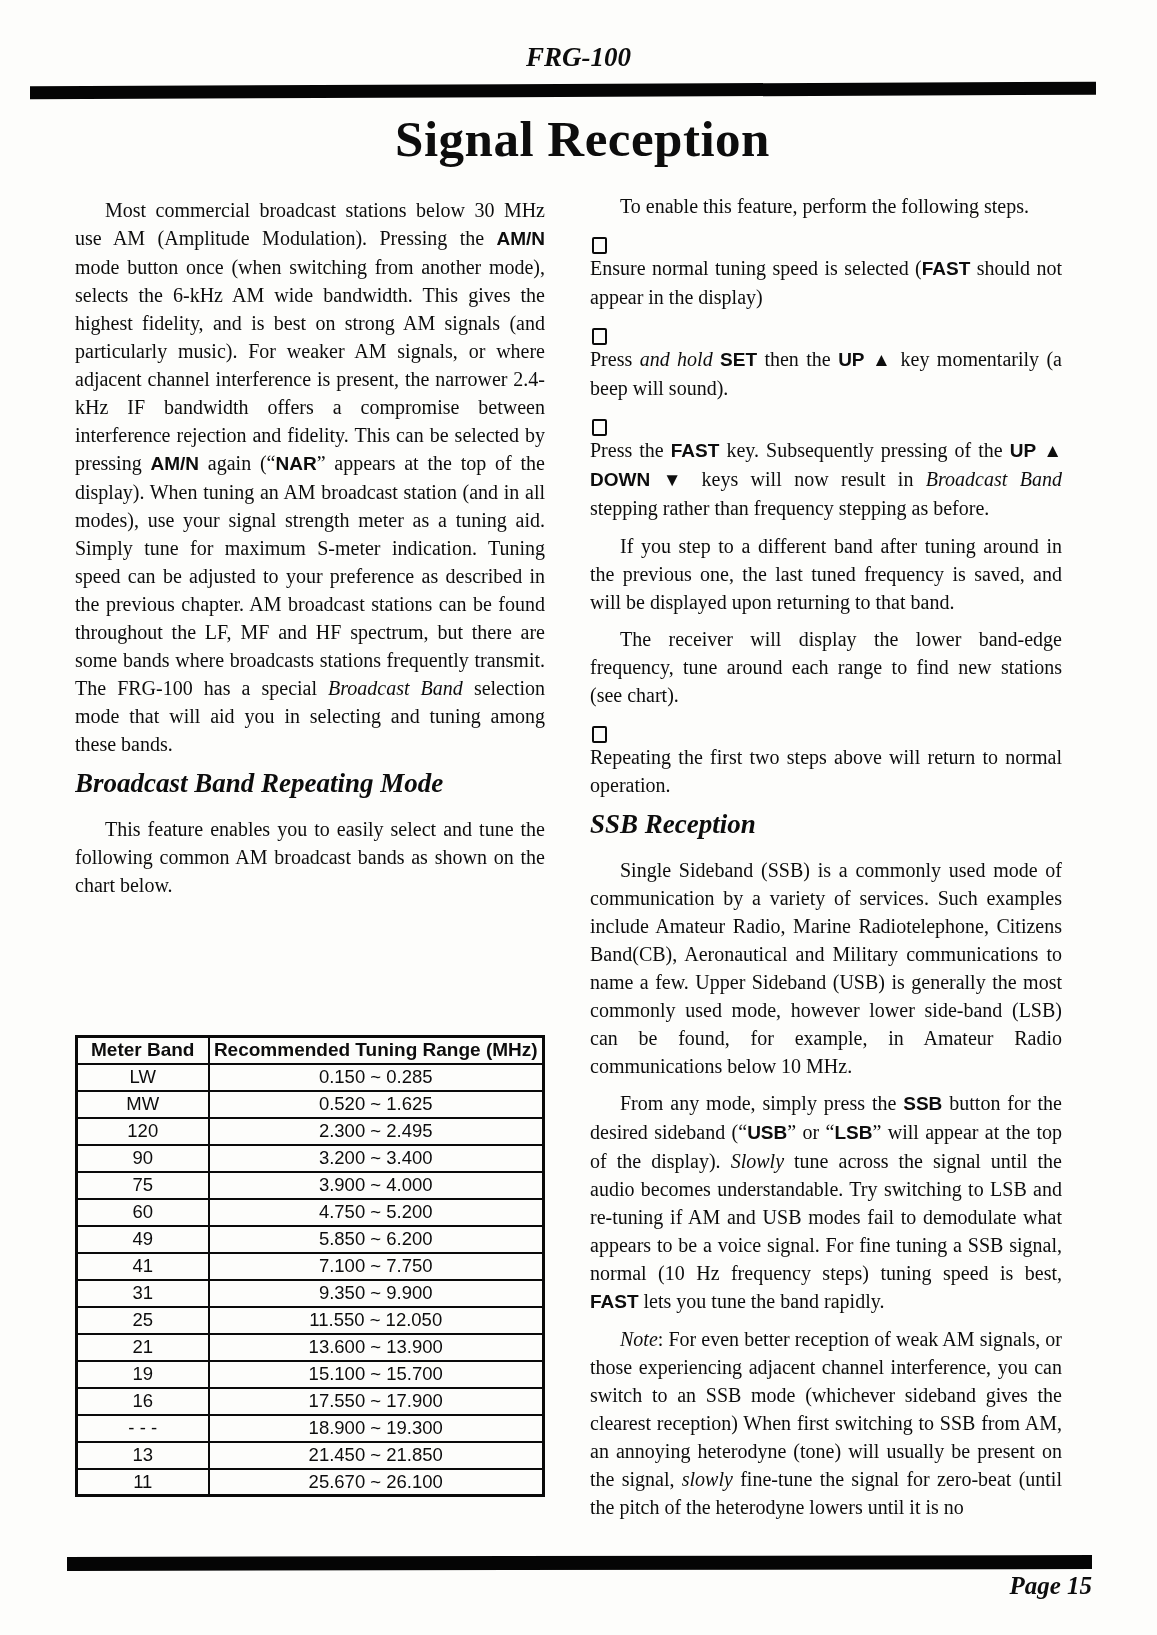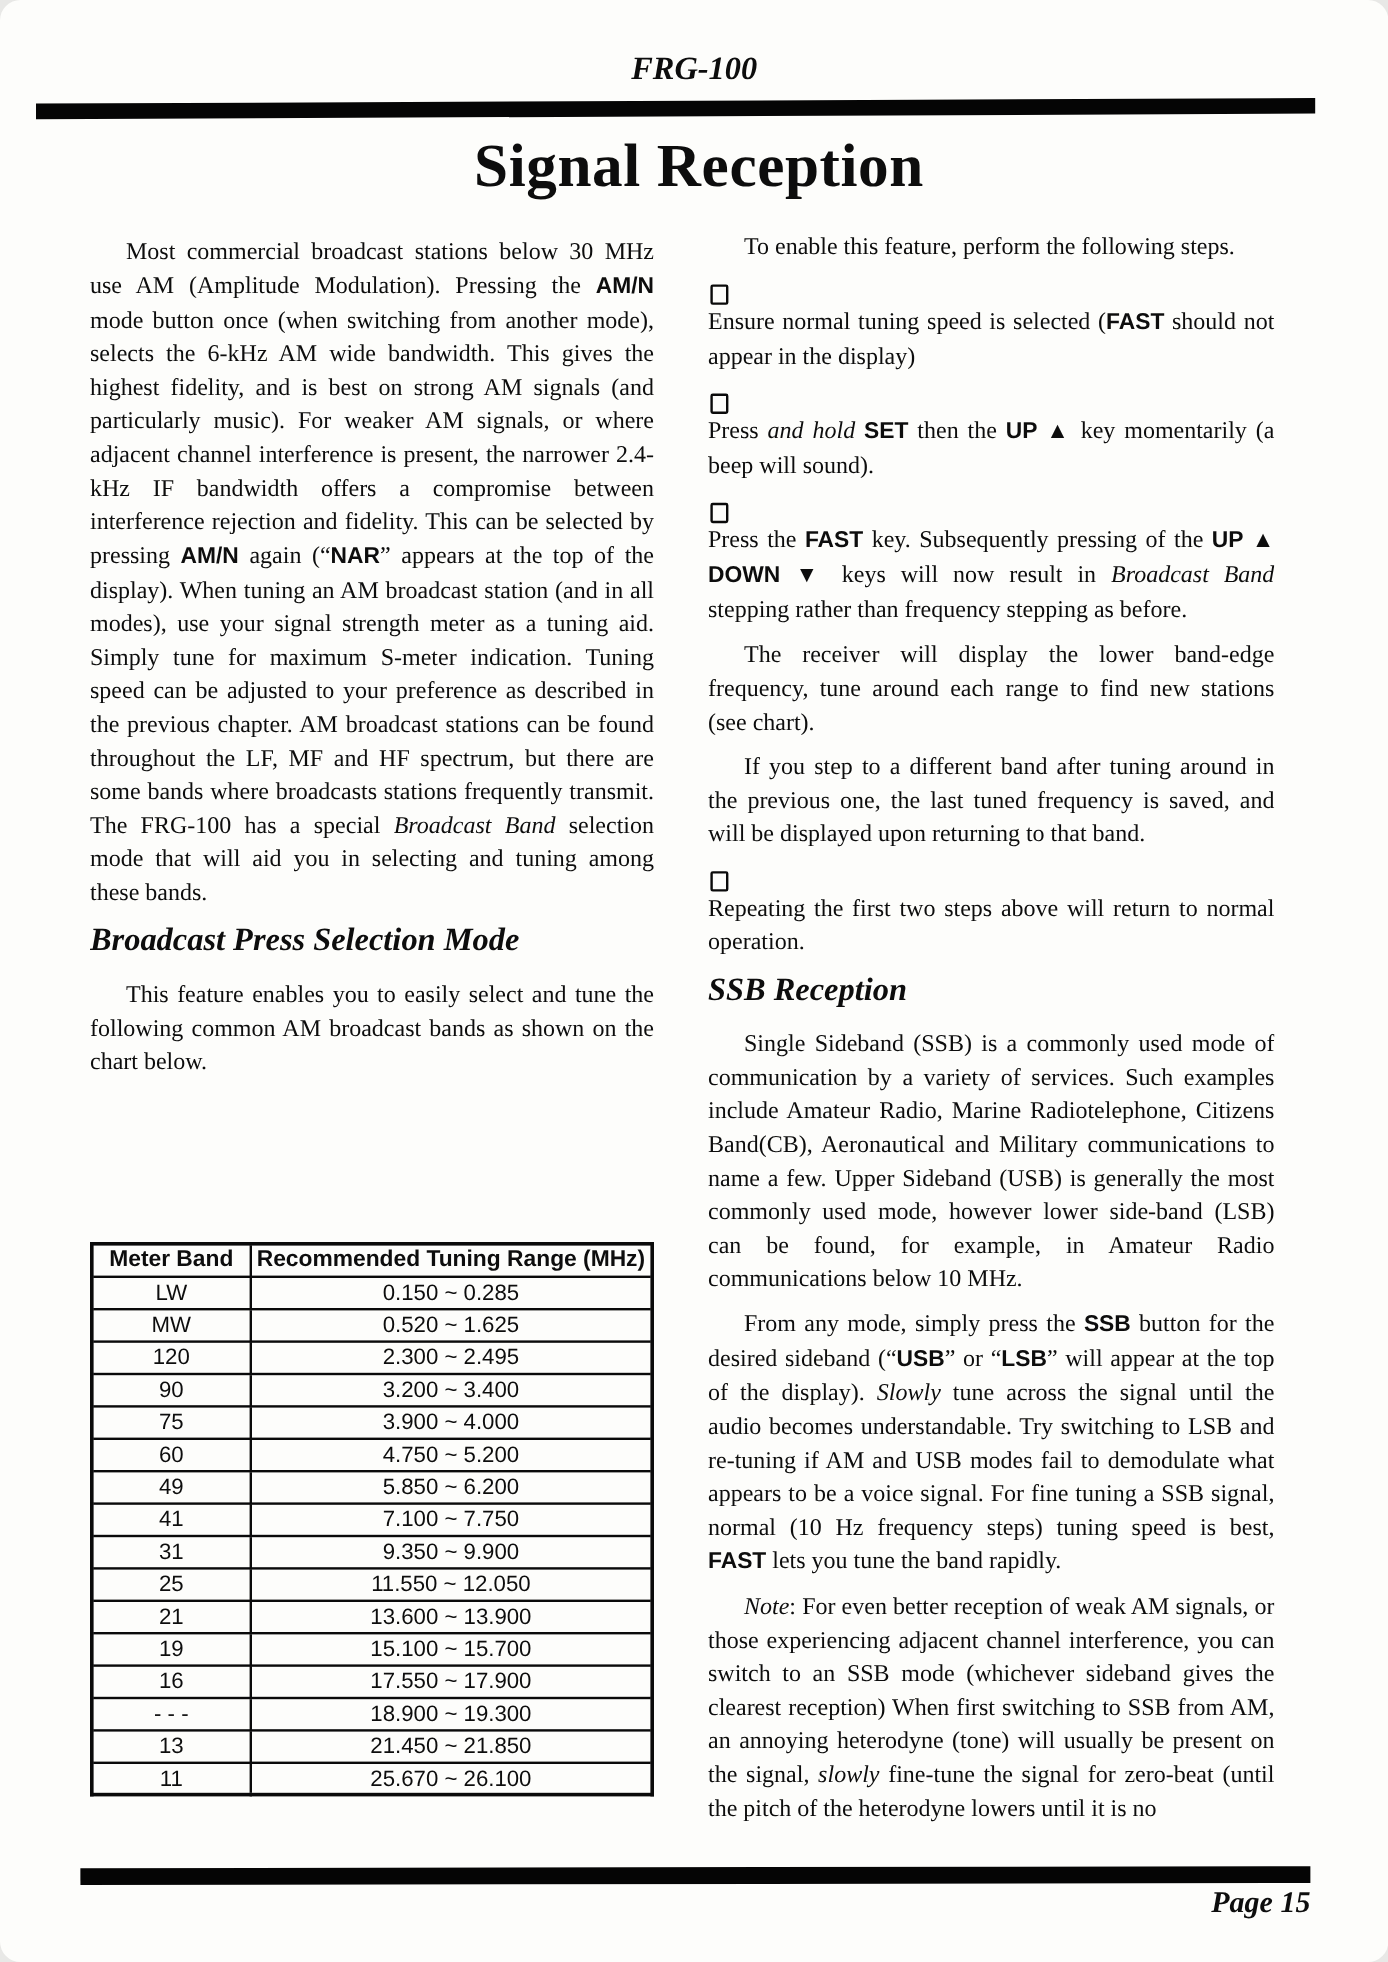--- a/index.html
+++ b/index.html
@@ -1,21 +1,20 @@
 <!DOCTYPE html>
 <html><head>
 <meta charset="utf-8">
 <style>
   * { margin:0; padding:0; box-sizing:border-box; }
   html,body { background:#e8e8e6; }
   .page {
     position:relative; width:1157px; height:1635px; background:#fdfdfb;
     font-family:"Liberation Serif", serif; color:#0d0d0d; overflow:hidden;
     margin:0 auto;
-    border-radius:17px;
   }
   .running-header {
     position:absolute; top:42px; left:0; width:100%; text-align:center;
     font-size:27px; font-weight:bold; font-style:italic;
   }
   .header-bar {
     position:absolute; top:84px; left:30px; width:1066px; height:13px;
     background:#050505; transform:rotate(-0.25deg);
   }
   .page-title {
@@ -65,21 +64,21 @@
 <body>
 
 <div class="page">
 
   <div class="running-header">FRG-100</div>
   <div class="header-bar"></div>
   <h1 class="page-title">Signal Reception</h1>
 
   <div class="col col-left">
     <p class="body"><span>Most commercial broadcast stations below 30 MHz use AM (Amplitude Modulation). Pressing the </span><span class="run-b">AM/N</span><span> mode button once (when switching from another mode), selects the 6-kHz AM wide bandwidth. This gives the highest fidelity, and is best on strong AM signals (and particularly music). For weaker AM signals, or where adjacent channel interference is present, the narrower 2.4- kHz IF bandwidth offers a compromise between interference rejection and fidelity. This can be selected by pressing </span><span class="run-b">AM/N</span><span> again (“</span><span class="run-b">NAR</span><span>” appears at the top of the display). When tuning an AM broadcast station (and in all modes), use your signal strength meter as a tuning aid. Simply tune for maximum S-meter indication. Tuning speed can be adjusted to your preference as described in the previous chapter. AM broadcast stations can be found throughout the LF, MF and HF spectrum, but there are some bands where broadcasts stations frequently transmit. The FRG-100 has a special </span><span class="run-i">Broadcast Band</span><span> selection mode that will aid you in selecting and tuning among these bands.</span></p>
-    <h2 class="section-heading mt">Broadcast Press Selection Mode</h2>
+    <h2 class="section-heading mt">Broadcast Band Repeating Mode</h2>
     <p class="body"><span>This feature enables you to easily select and tune the following common AM broadcast bands as shown on the chart below.</span></p>
   </div>
 
   <table class="band-table">
     <colgroup>
         <col class="c1">
         <col class="c2">
       </colgroup>
     <thead>
       <tr>
@@ -164,22 +163,22 @@
     </div>
     <div class="bullet">
       <span class="chk"></span>
       <div class="btext"><span>Press </span><span class="run-i">and hold</span><span> </span><span class="run-b">SET</span><span> then the </span><span class="run-b">UP ▲</span><span> key momentarily (a beep will sound).</span></div>
     </div>
     <div class="bullet">
       <span class="chk"></span>
       <div class="btext"><span>Press the </span><span class="run-b">FAST</span><span> key. Subsequently pressing of the </span><span class="run-b">UP ▲ DOWN ▼</span><span> keys will now result in </span><span class="run-i">Broadcast Band</span><span> stepping rather than frequency stepping as before.</span></div>
     </div>
 
+    <p class="body"><span>If you step to a different band after tuning around in the previous one, the last tuned frequency is saved, and will be displayed upon returning to that band.</span></p>
     <p class="body"><span>The receiver will display the lower band-edge frequency, tune around each range to find new stations (see chart).</span></p>
-    <p class="body"><span>If you step to a different band after tuning around in the previous one, the last tuned frequency is saved, and will be displayed upon returning to that band.</span></p>
 
     <div class="bullet">
       <span class="chk"></span>
       <div class="btext"><span>Repeating the first two steps above will return to normal operation.</span></div>
     </div>
 
     <h2 class="section-heading mt">SSB Reception</h2>
     <p class="body"><span>Single Sideband (SSB) is a commonly used mode of communication by a variety of services. Such examples include Amateur Radio, Marine Radiotelephone, Citizens Band(CB), Aeronautical and Military communications to name a few. Upper Sideband (USB) is generally the most commonly used mode, however lower side-band (LSB) can be found, for example, in Amateur Radio communications below 10 MHz.</span></p>
     <p class="body"><span>From any mode, simply press the </span><span class="run-b">SSB</span><span> button for the desired sideband (“</span><span class="run-b">USB</span><span>” or “</span><span class="run-b">LSB</span><span>” will appear at the top of the display). </span><span class="run-i">Slowly</span><span> tune across the signal until the audio becomes understandable. Try switching to LSB and re-tuning if AM and USB modes fail to demodulate what appears to be a voice signal. For fine tuning a SSB signal, normal (10 Hz frequency steps) tuning speed is best, </span><span class="run-b">FAST</span><span> lets you tune the band rapidly.</span></p>
     <p class="body"><span class="run-i">Note</span><span>: For even better reception of weak AM signals, or those experiencing adjacent channel interference, you can switch to an SSB mode (whichever sideband gives the clearest reception) When first switching to SSB from AM, an annoying heterodyne (tone) will usually be present on the signal, </span><span class="run-i">slowly</span><span> fine-tune the signal for zero-beat (until the pitch of the heterodyne lowers until it is no</span></p>

